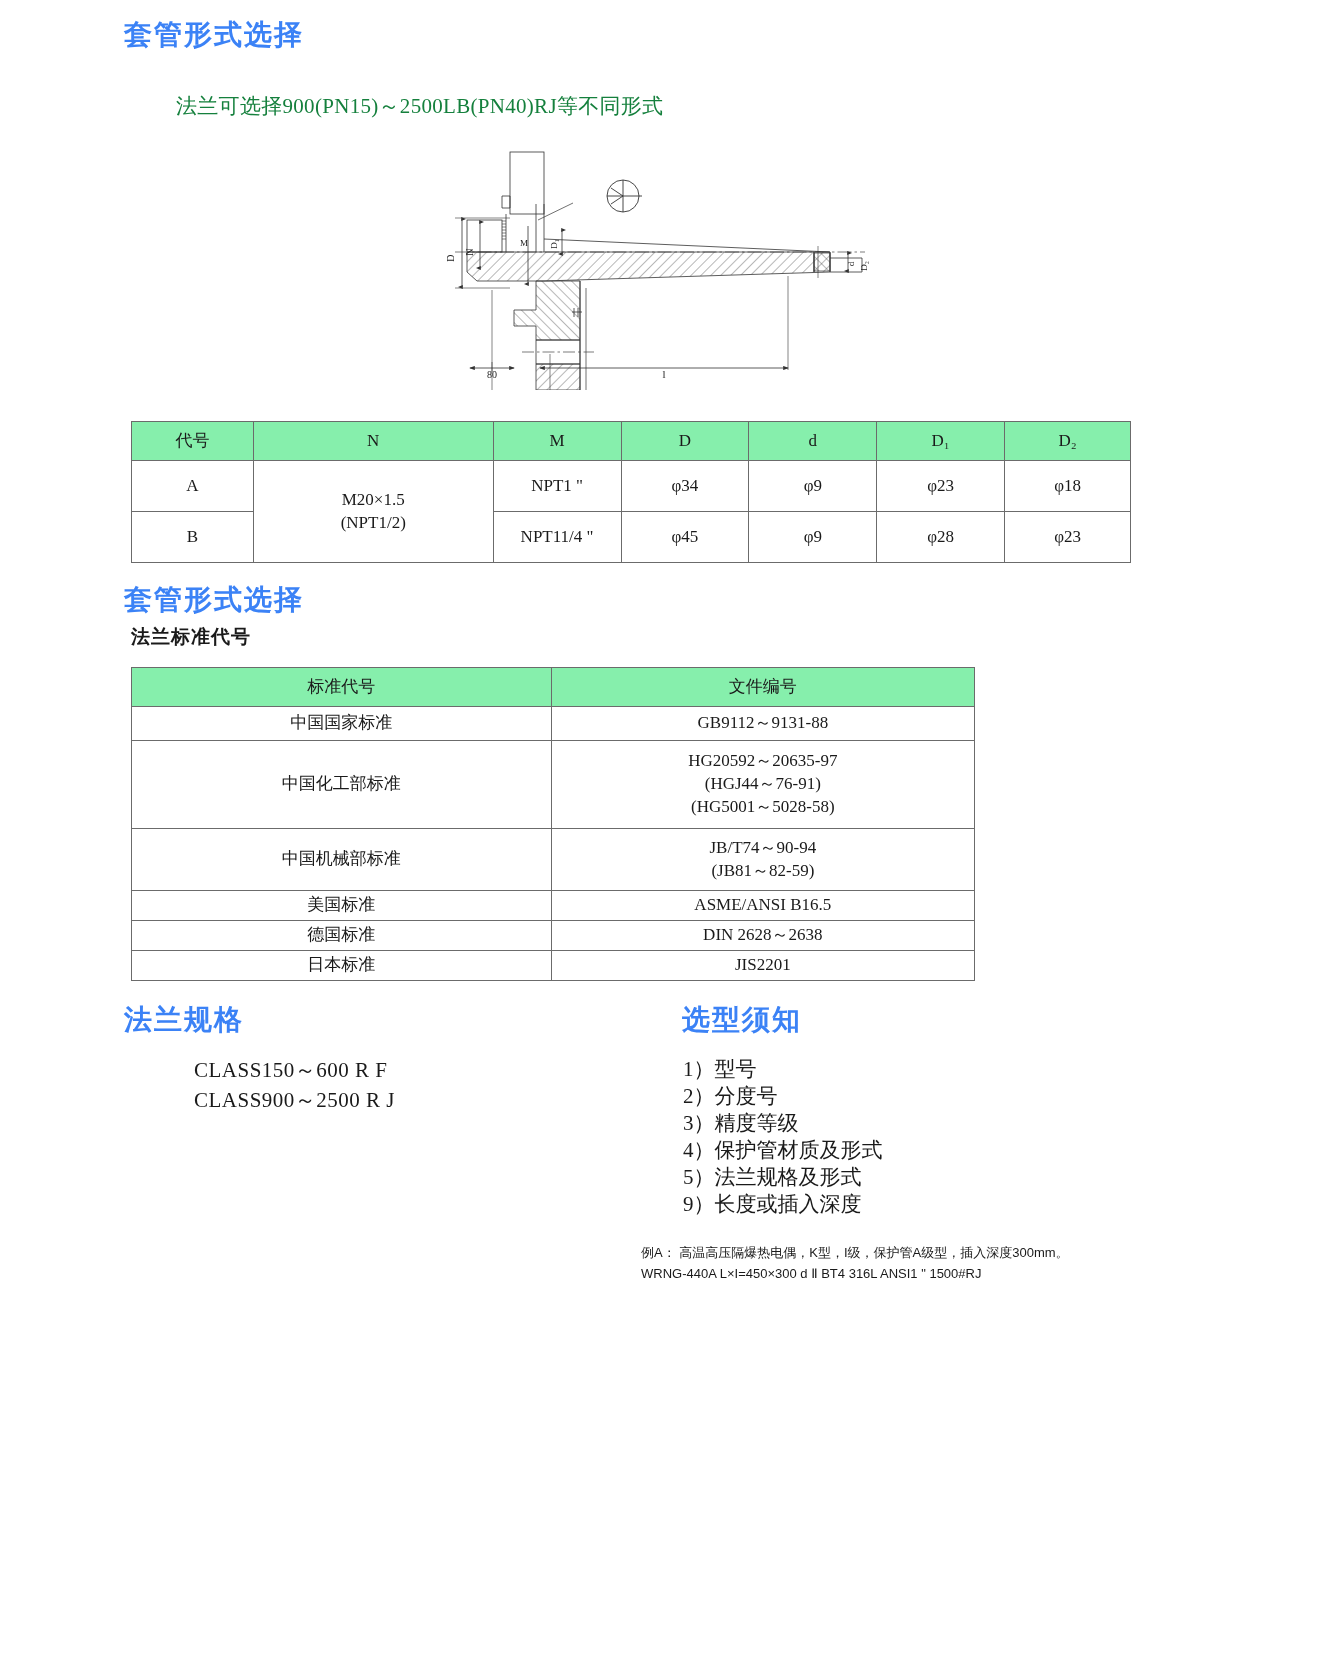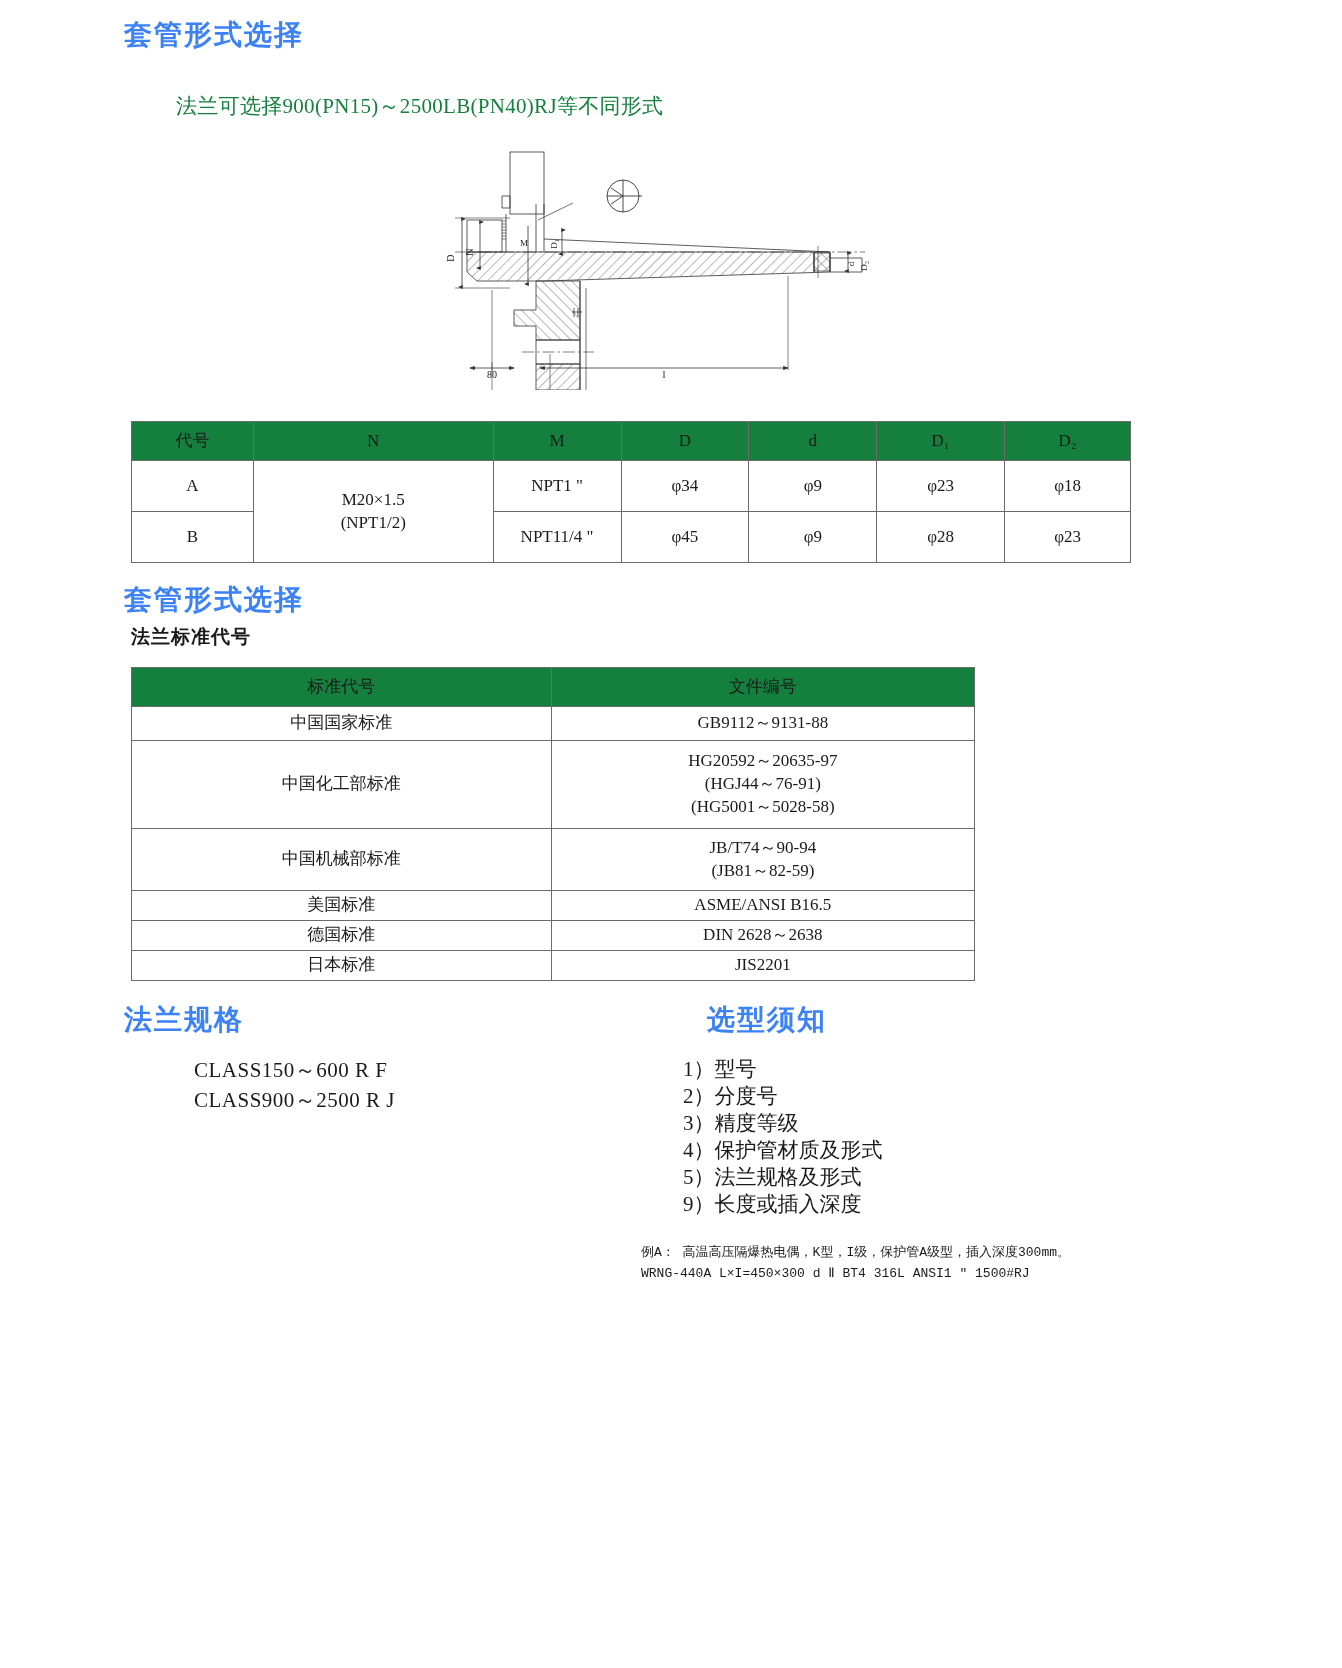--- a/index.html
+++ b/index.html
@@ -58,21 +58,21 @@
   }
   table.doc-table td, table.doc-table th {
     border: 1px solid #6b6b6b;
     text-align: center;
     vertical-align: middle;
     font-weight: normal;
     padding: 2px 4px;
     line-height: 1.35;
   }
   table.doc-table thead th {
-    background: #15803d;
+    background: #86efac;
     height: 34px;
     font-size: 17px;
   }
 
   
   #spec-table { left: 131px; top: 421px; width: 1000px; }
   #spec-table td { height: 46px; }
 
   
   #std-table { left: 131px; top: 667px; width: 844px; font-size: 17px; }
@@ -86,21 +86,21 @@
     letter-spacing: 0.5px;
   }
   .notice-list {
     position: absolute;
     font-size: 21px;
     line-height: 27px;
     white-space: nowrap;
   }
   .example-block {
     position: absolute;
-    font-family: Liberation Mono, monospace;
+    font-family: Liberation Sans, sans-serif;
     font-size: 13px;
     line-height: 21px;
     color: #1a1a1a;
     white-space: nowrap;
   }
 
   
   #drawing {
     position: absolute;
     left: 410px;
@@ -319,21 +319,21 @@
     </tbody>
   </table>
 
   <div class="sec-title" style="left:124px; top:1001px;">法兰规格</div>
 
   <div class="mono-list" style="left:194px; top:1055px;">
     <div>CLASS150～600 R F</div>
     <div>CLASS900～2500 R J</div>
   </div>
 
-  <div class="sec-title" style="left:682px; top:1001px;margin-left:25px;">选型须知</div>
+  <div class="sec-title" style="left:682px; top:1001px;">选型须知</div>
 
   <div class="notice-list" style="left:683px; top:1056px;">
     <div>1）型号</div>
     <div>2）分度号</div>
     <div>3）精度等级</div>
     <div>4）保护管材质及形式</div>
     <div>5）法兰规格及形式</div>
     <div>9）长度或插入深度</div>
   </div>
 

